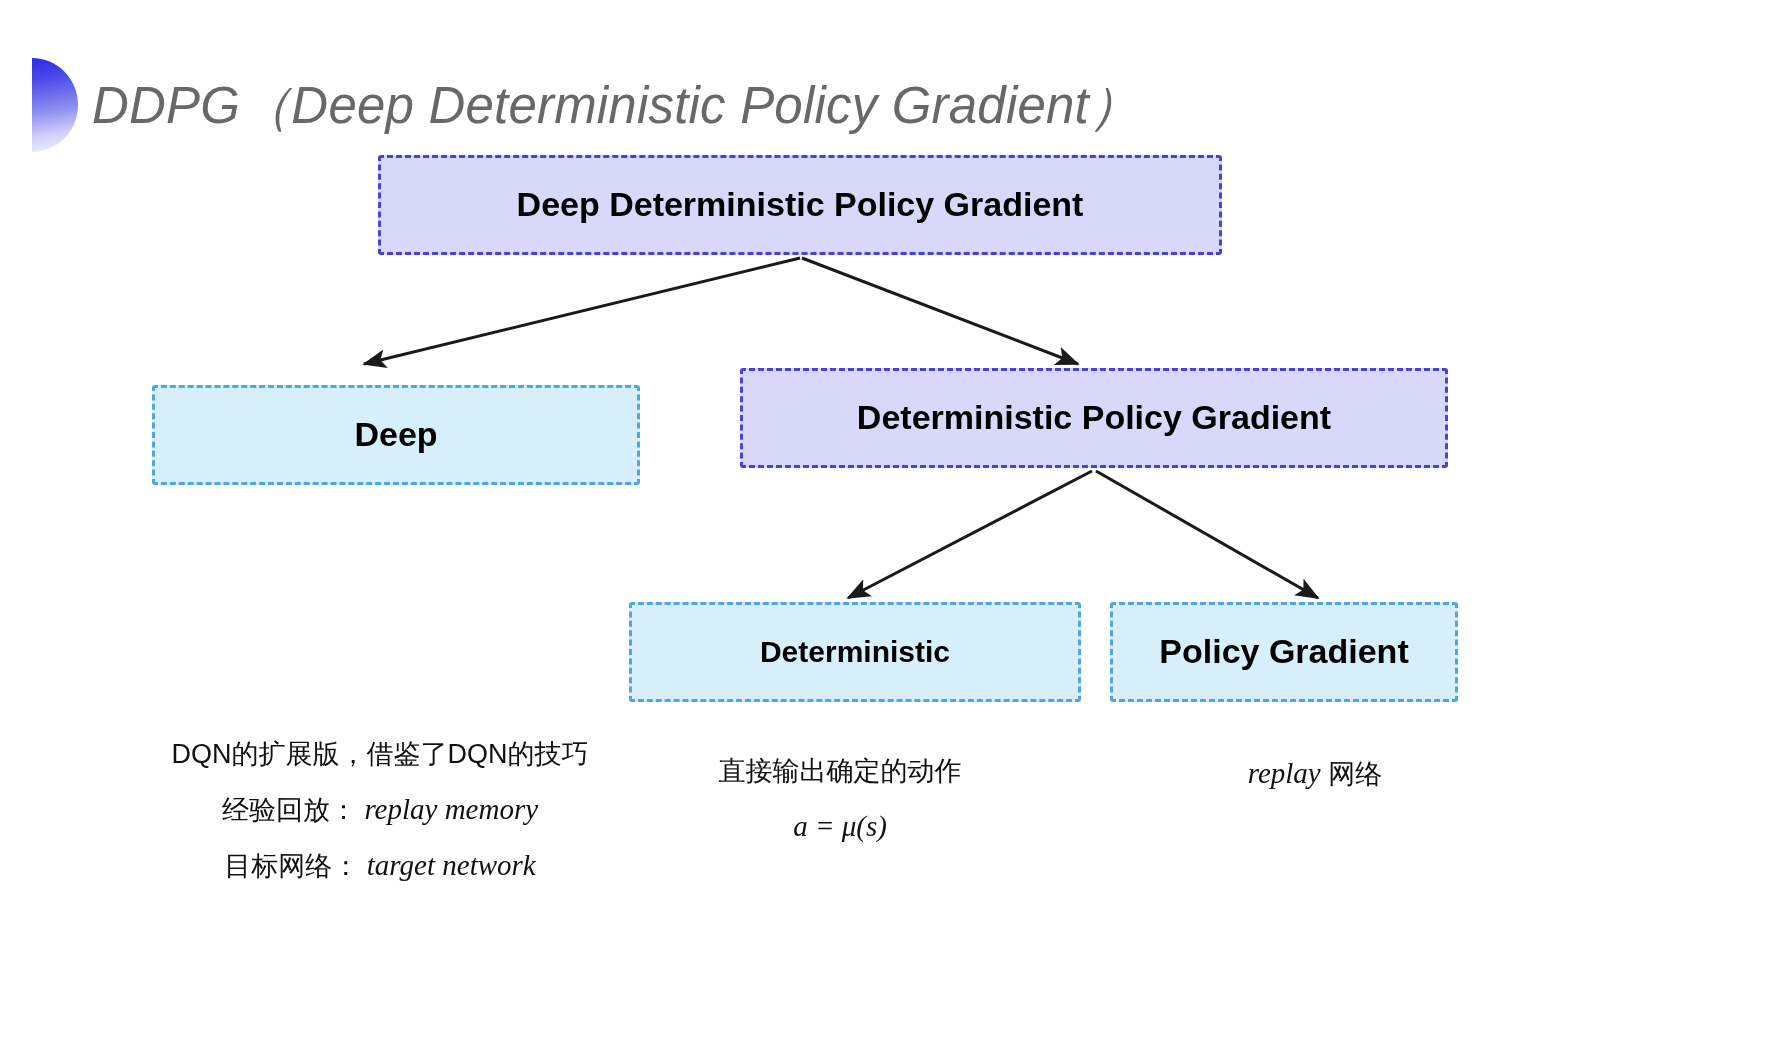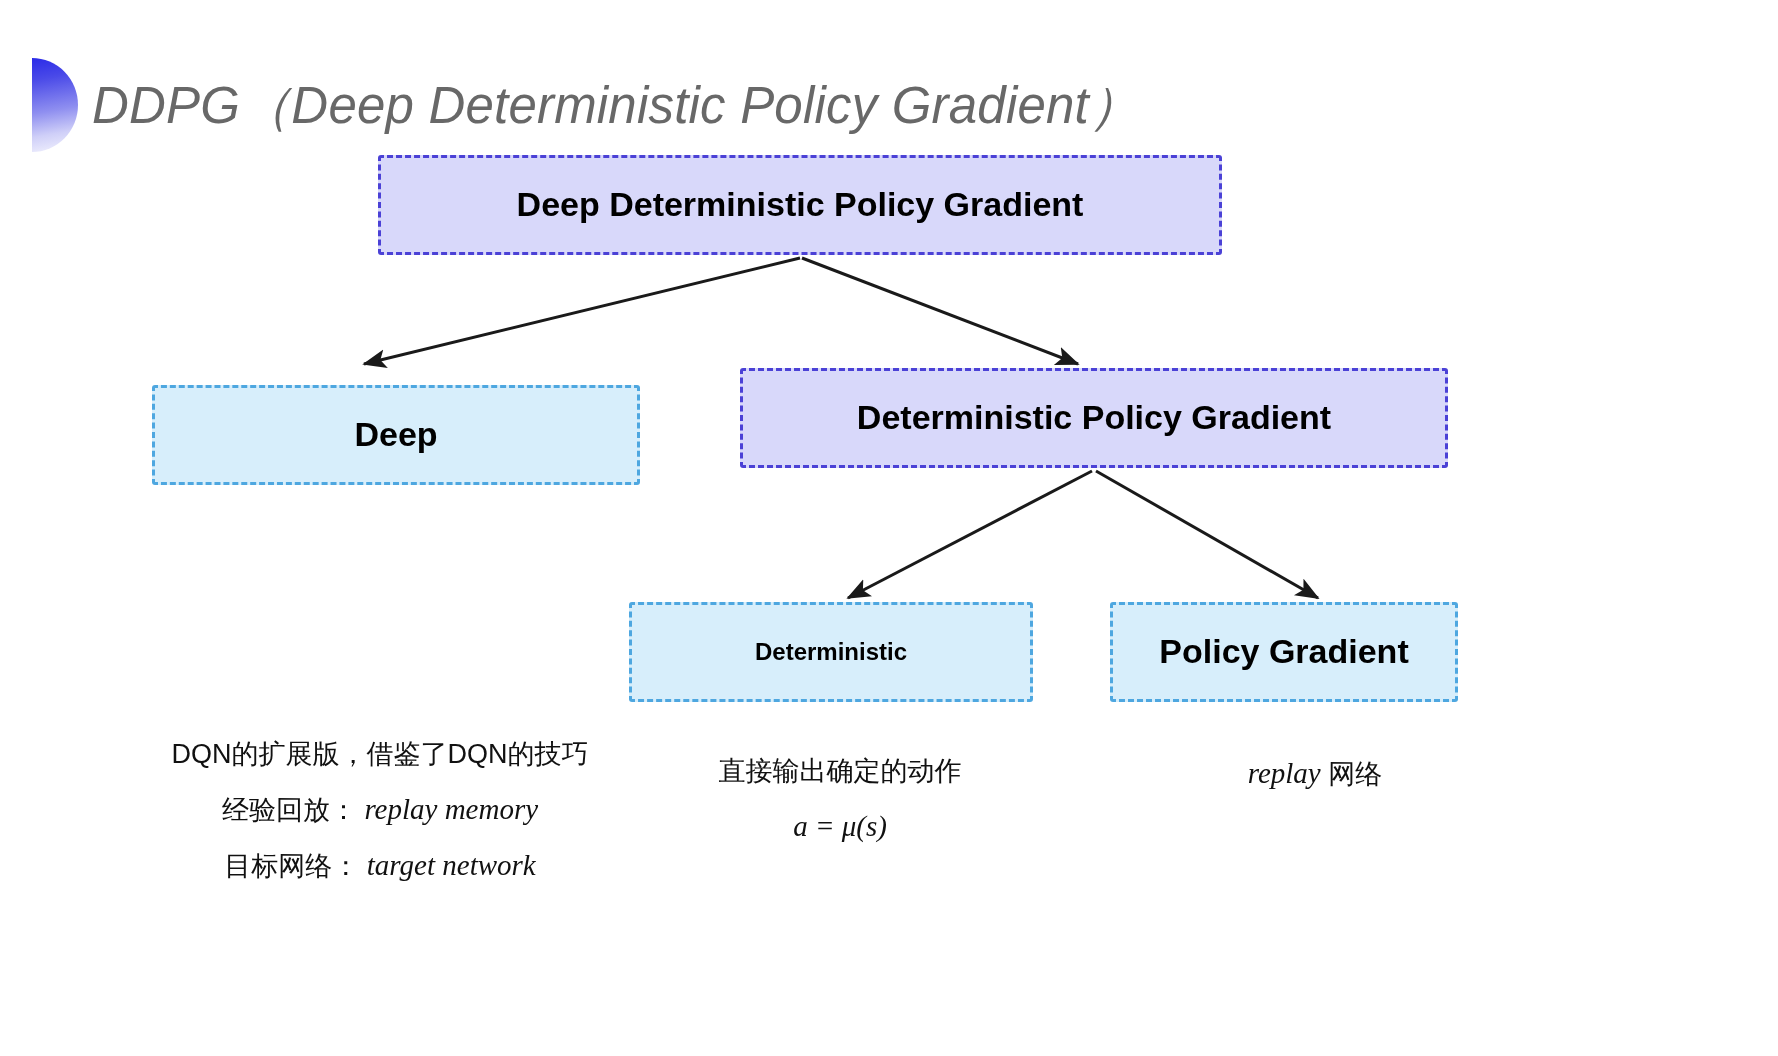--- a/index.html
+++ b/index.html
@@ -57,21 +57,21 @@
     border: 3px dashed #4b41d6;
   }
   .node.blue {
     background: #d7eefb;
     border: 3px dashed #4ea7e0;
   }
 
   #node-root   { left: 378px;  top: 155px; width: 844px; height: 100px; font-size: 34px; }
   #node-deep   { left: 152px;  top: 385px; width: 488px; height: 100px; font-size: 34px; }
   #node-dpg    { left: 740px;  top: 368px; width: 708px; height: 100px; font-size: 34px; }
-  #node-det    { left: 629px;  top: 602px; width: 404px; height: 100px; font-size: 24px; }
+  #node-det    { left: 629px;  top: 602px; width: 452px; height: 100px; font-size: 30px; }
   #node-pg     { left: 1110px; top: 602px; width: 348px; height: 100px; font-size: 34px; }
 
   
   #connectors {
     position: absolute;
     left: 0; top: 0;
     width: 1778px;
     height: 1056px;
     pointer-events: none;
   }

